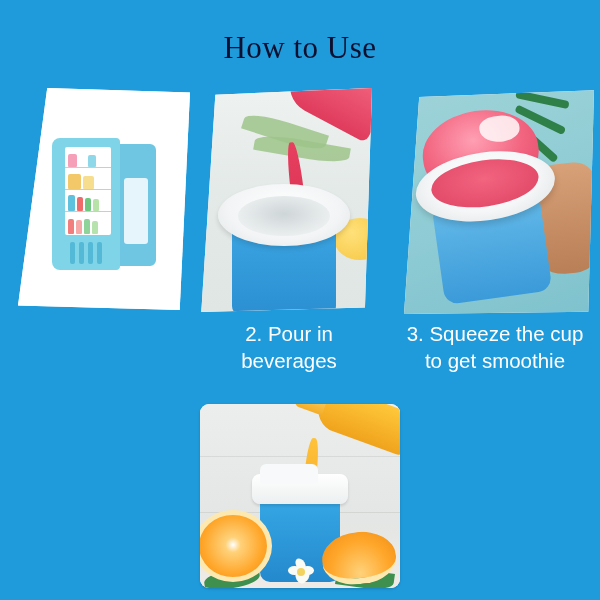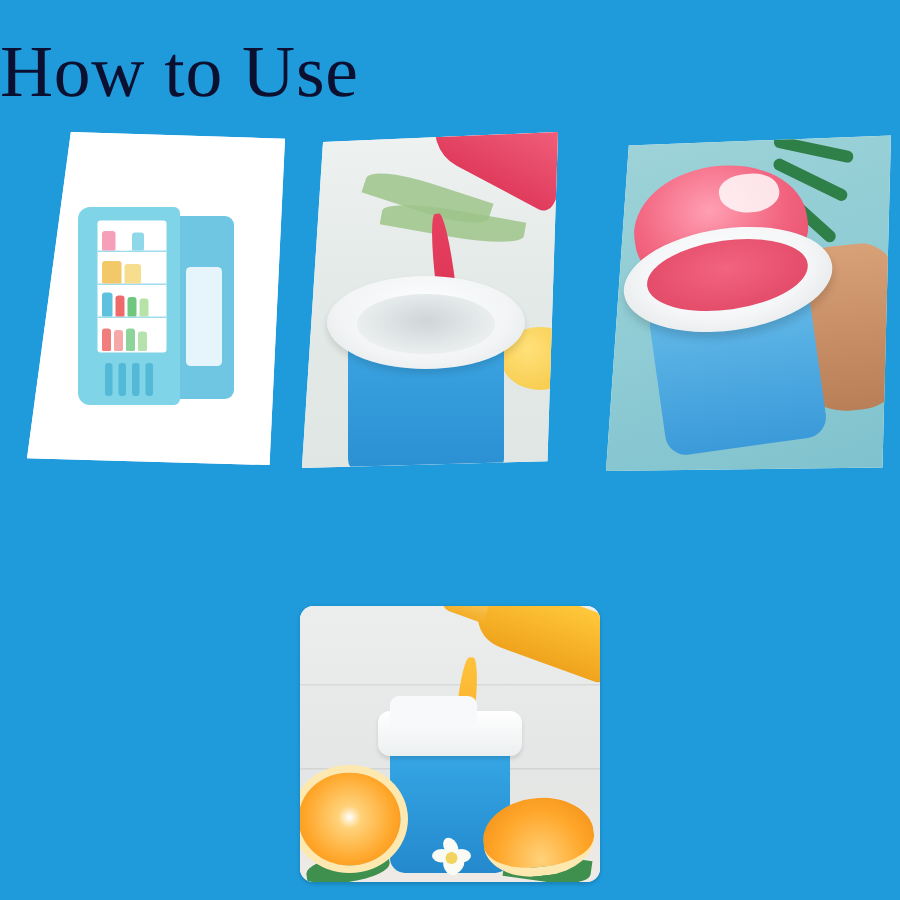--- a/index.html
+++ b/index.html
@@ -19,23 +19,23 @@
     inset: 0;
     background: #1f9bdc;
   }
 
   
   .title {
     position: absolute;
     top: 26px;
     left: 0;
     width: 600px;
-    text-align: left;
+    text-align: center;
     font-family: "Liberation Serif", serif;
-    font-size: 49px;
+    font-size: 31px;
     line-height: 44px;
     color: #0b1030;
     letter-spacing: 0.5px;
   }
 
   
   .panel {
     position: absolute;
     overflow: hidden;
     background: #ffffff;
@@ -450,14 +450,16 @@
         <div class="petal" style="left:0px;  top:6px;"></div>
         <div class="petal" style="left:13px; top:6px;"></div>
         <div class="petal" style="left:6px;  top:0px;  transform:rotate(60deg)"></div>
         <div class="petal" style="left:6px;  top:13px; transform:rotate(60deg)"></div>
         <div class="petal" style="left:10px; top:12px; transform:rotate(-60deg)"></div>
         <div class="blossom-center"></div>
       </div>
     </div>
   </div>
 
+  <div class="caption caption-2" style="color: rgb(255, 255, 255);">2. Pour in beverages</div>
+  <div class="caption caption-3" style="color: rgb(255, 255, 255);">3. Squeeze the cup to get smoothie</div>
 
 </div>
 
 </body></html>

